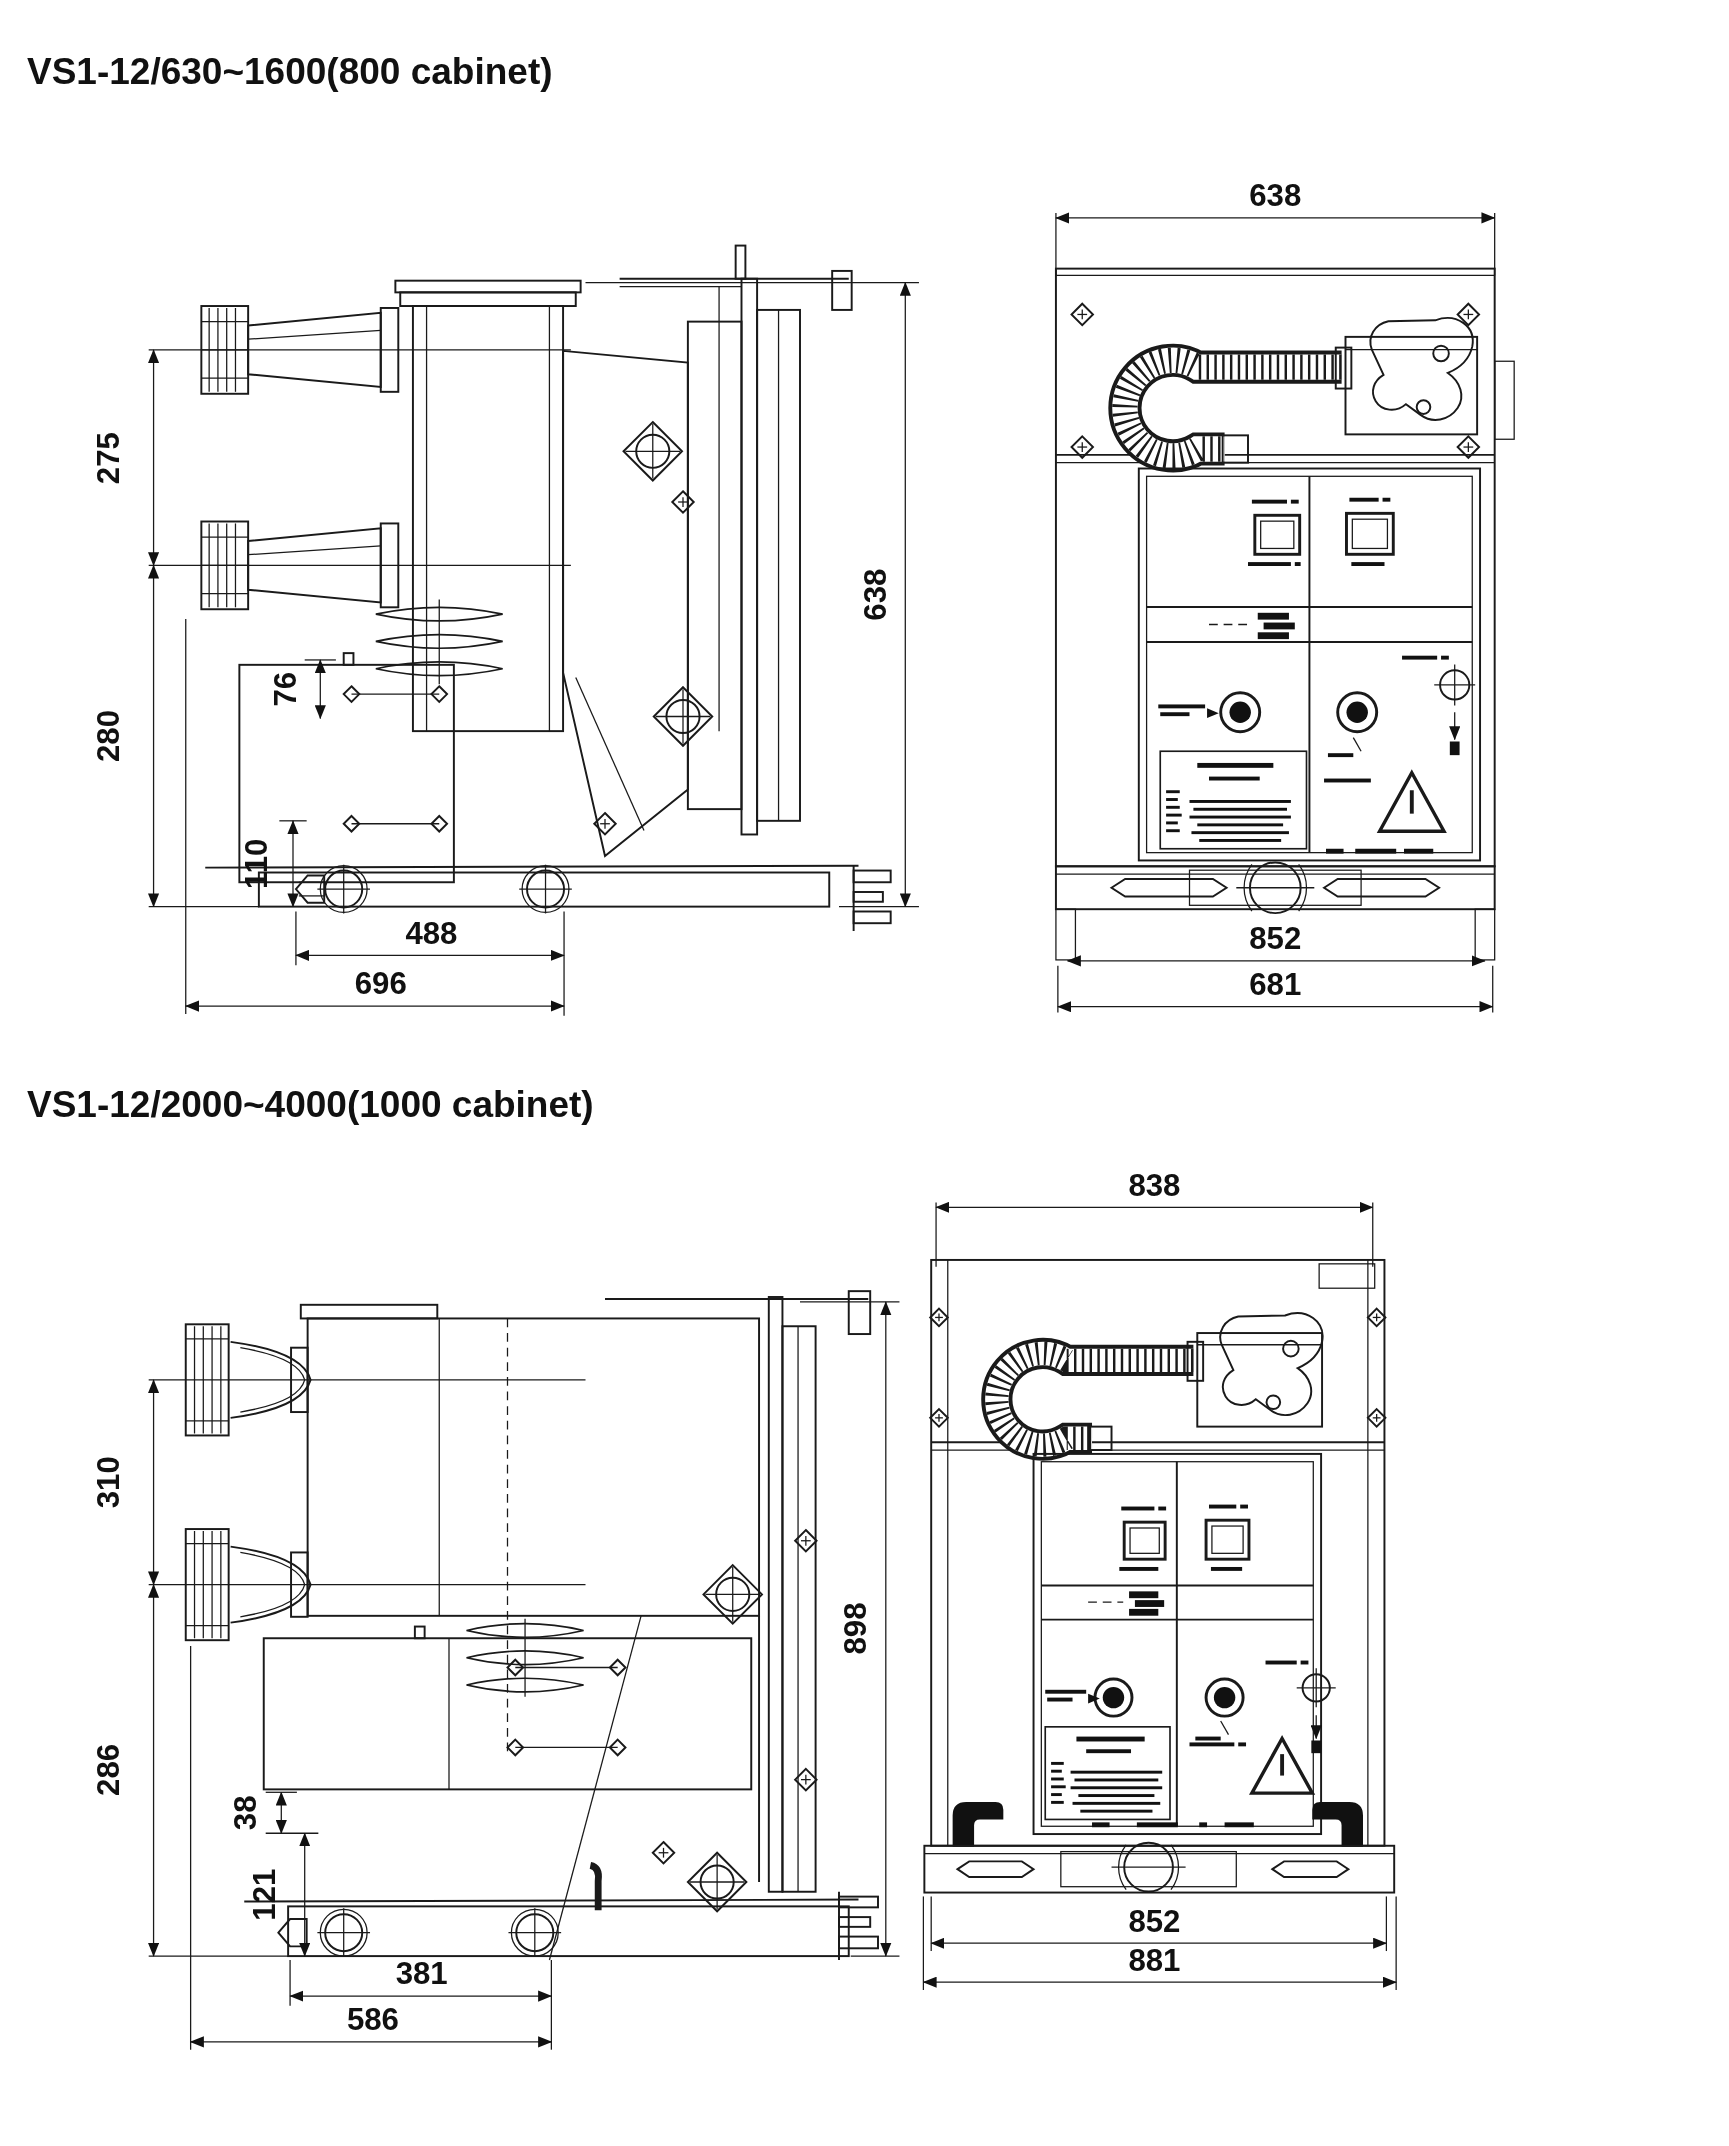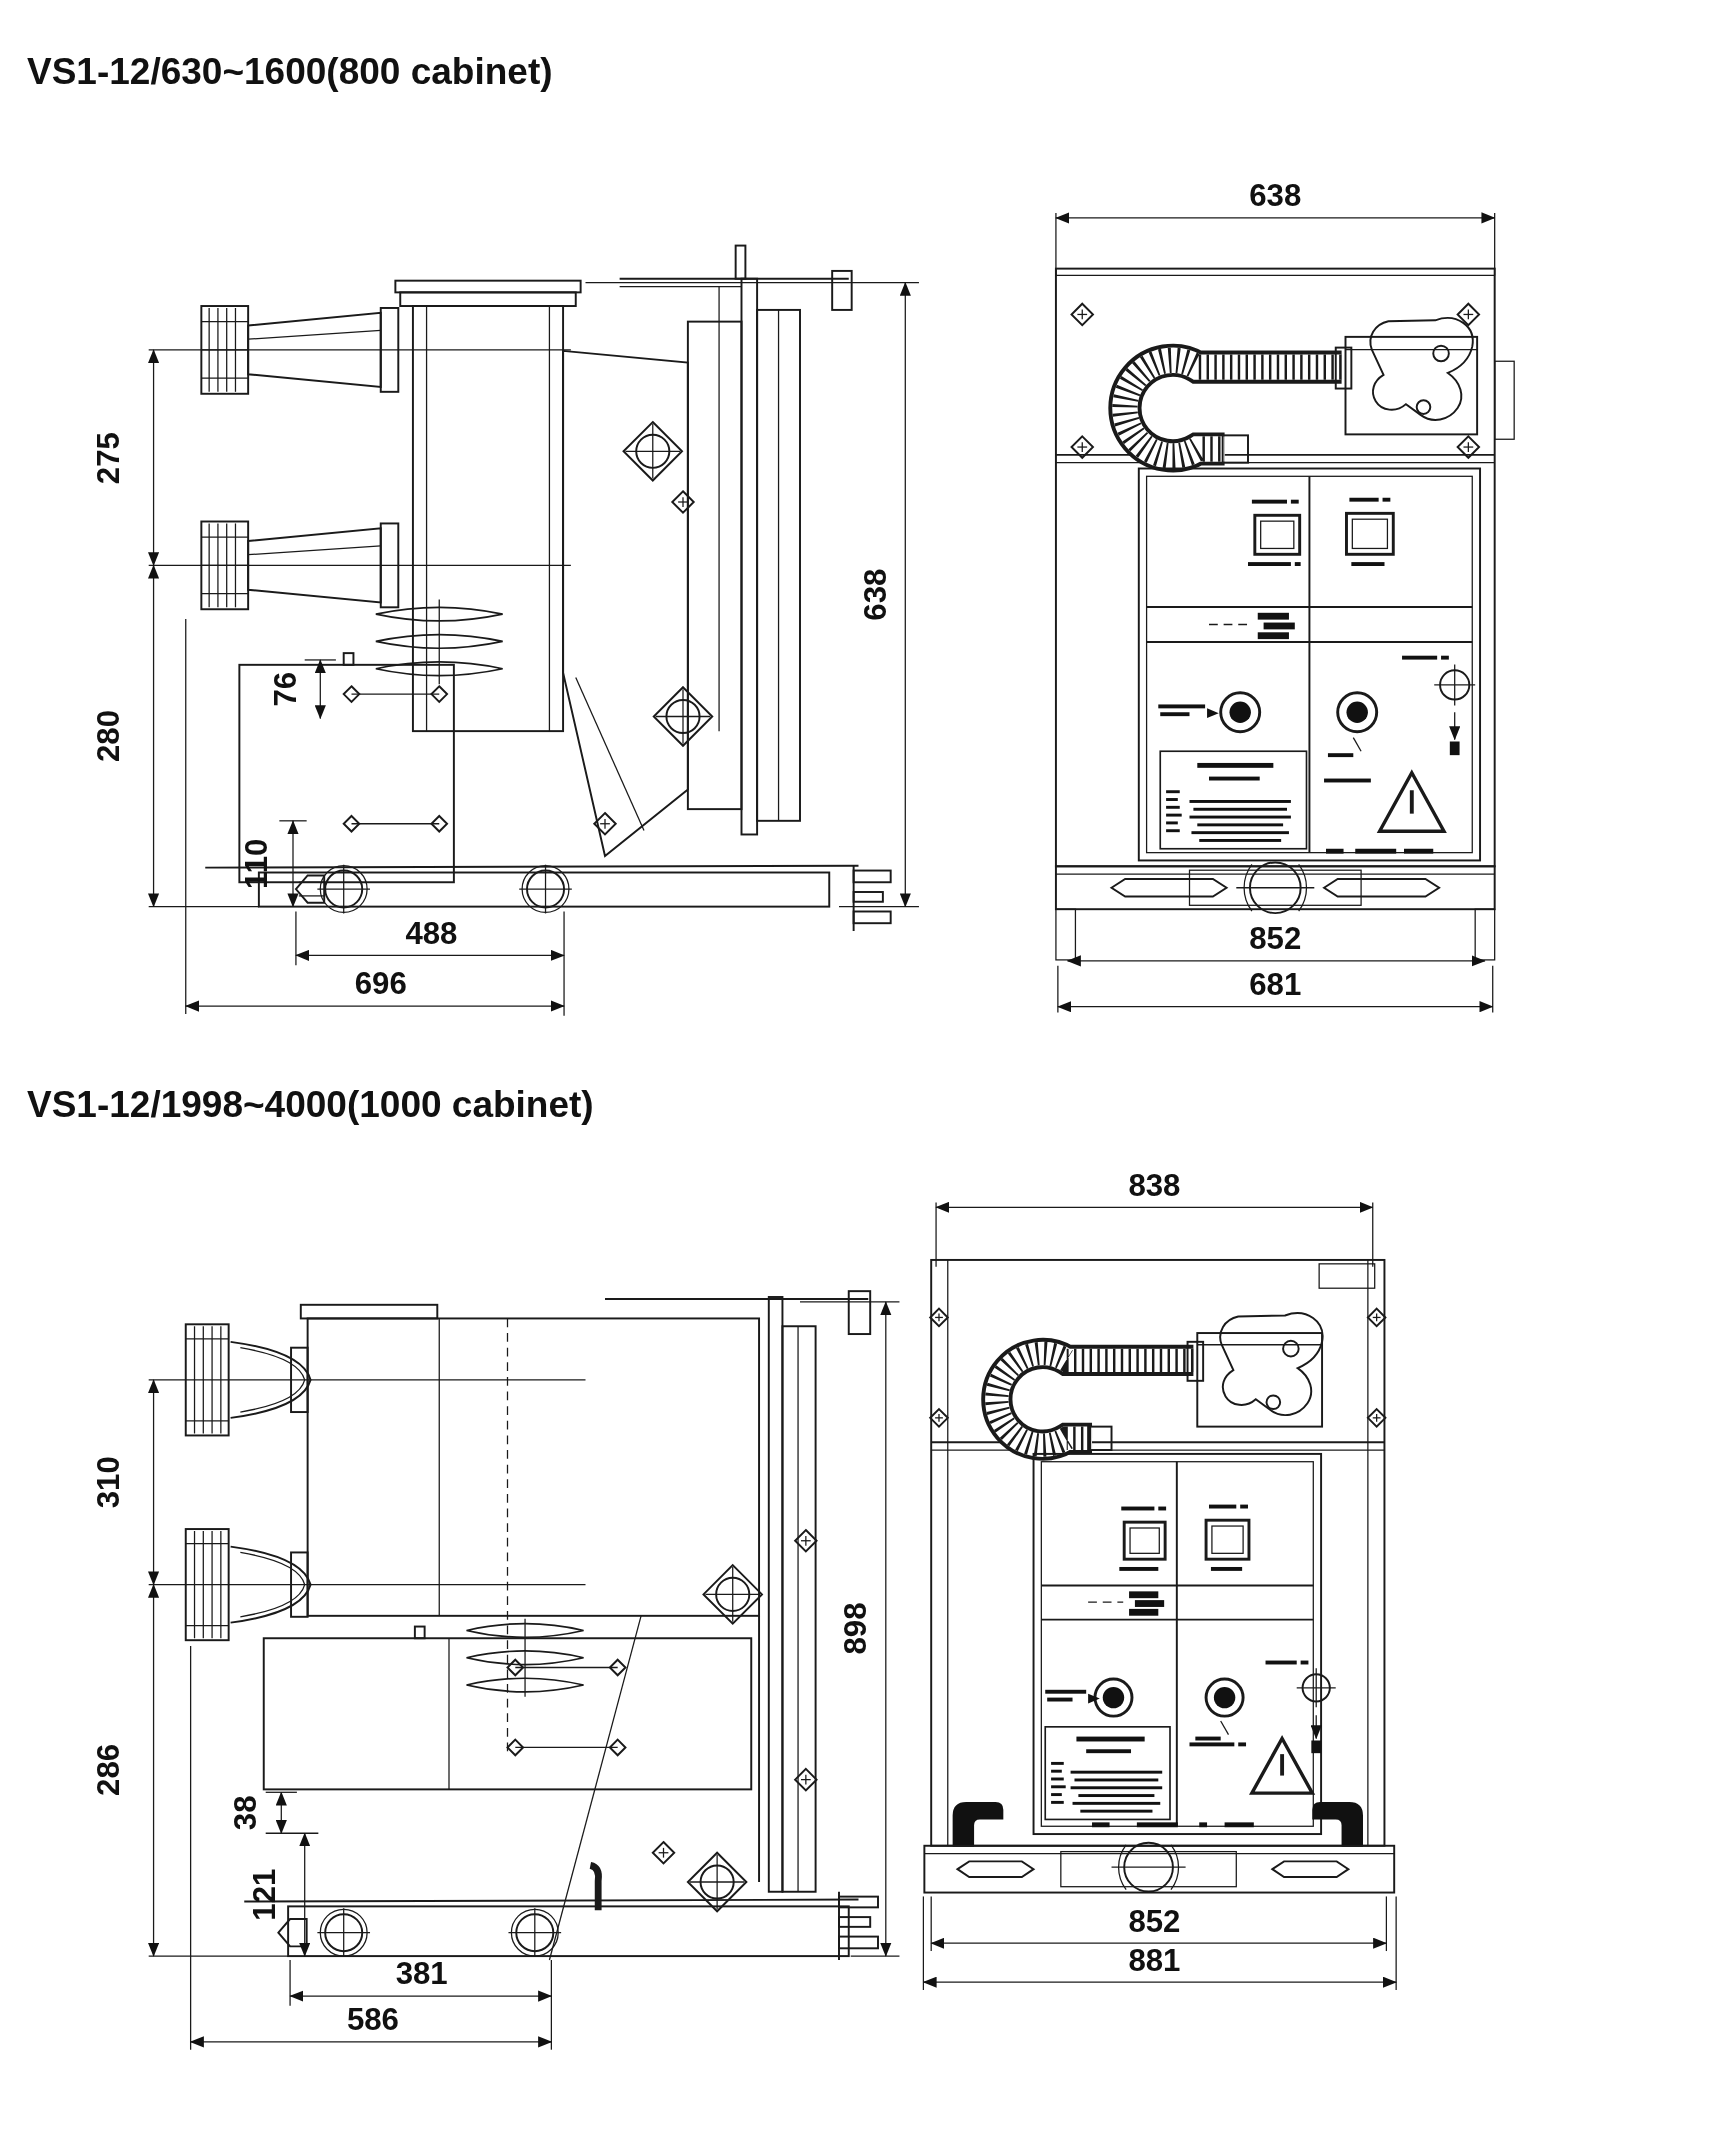--- a/index.html
+++ b/index.html
@@ -26,21 +26,21 @@
 
   <svg width="0" height="0" style="position:absolute">
     <defs>
       <marker id="arr" viewBox="0 0 10 8" refX="9.5" refY="4" markerWidth="11" markerHeight="9" orient="auto-start-reverse">
         <path d="M0,0 L10,4 L0,8 z" style="fill:#111;stroke:none"></path>
       </marker>
     </defs>
   </svg>
 
   <div class="title" style="top:51px">VS1-12/630~1600(800 cabinet)</div>
-  <div class="title" style="top:1084px">VS1-12/1998~4000(1000 cabinet)</div>
+  <div class="title" style="top:1084px">VS1-12/2000~4000(1000 cabinet)</div>
 
   <div class="drawing" style="left:59px;top:185px">
   <svg width="897" height="868" viewBox="0 0 920 890">
     <g>
       <line class="thin" x1="92" y1="169" x2="525" y2="169"></line>
       <line class="thin" x1="92" y1="390" x2="525" y2="390"></line>
     </g>
 
     <g>
       <rect x="146" y="124" width="48" height="90"></rect>

